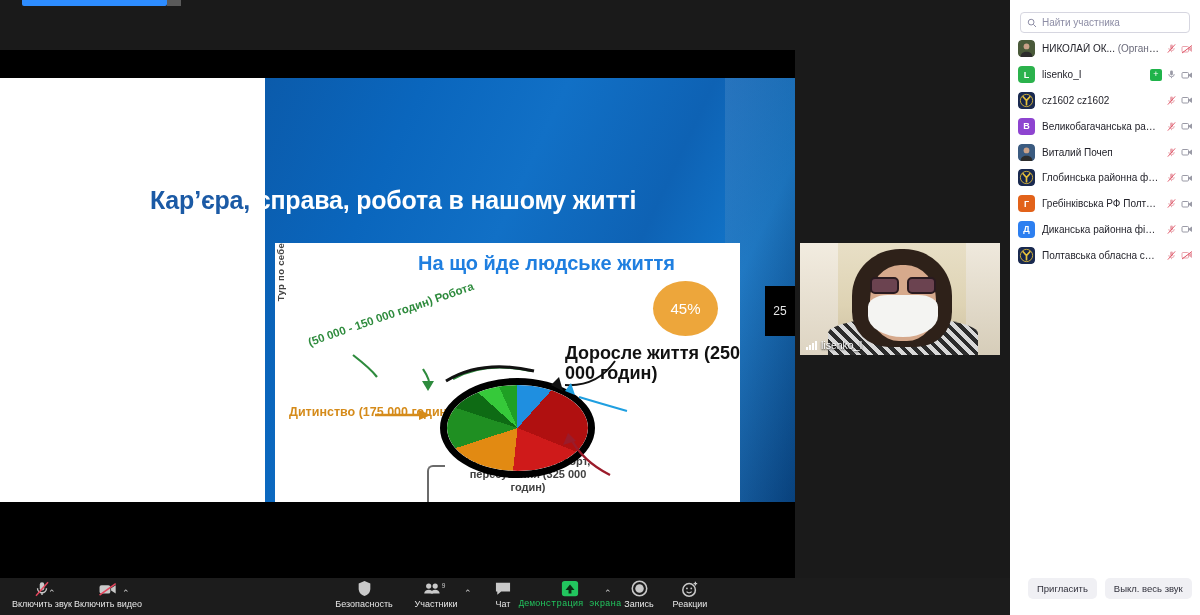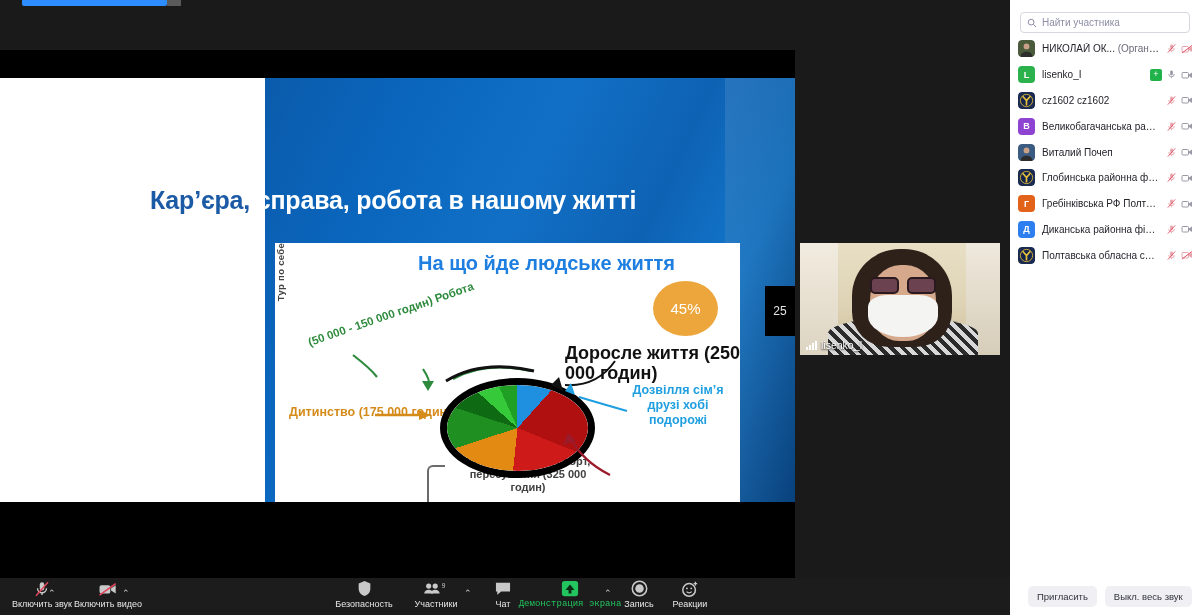--- a/index.html
+++ b/index.html
@@ -151,21 +151,21 @@
     color:#fff; font-size: 9px; font-weight: bold; overflow:hidden; position:relative;}
   .pname { font-size: 10px; color: #23232b; white-space: nowrap;
     overflow: hidden; text-overflow: ellipsis; flex: 1; }
   .prole { color: #6a6a7a; }
   .picons { display: flex; align-items: center; gap: 4px; flex: none; }
 
   
   .bottombar { position: absolute; left: 0; top: 578px; width: 1010px; height: 37px;
     background: #1c1c1c; }
   .panelbar { position: absolute; left: 1010px; top: 578px; width: 190px; height: 37px;
-    background: #ffffff; display:flex; align-items:center; gap:8px; padding-left:18px;}
+    background: #ffffff; display:flex; align-items:flex-start; gap:8px; padding-left:18px;}
   .tbtn { position: absolute; top: 2px; display: flex; flex-direction: column;
     align-items: center; width: 84px; color: #e6e6e6; justify-content: flex-end; }
   .tbtn .tl { font-size: 9px; margin-top: 2px; white-space: nowrap; }
   .tico { height: 17px; display:flex; align-items:center; justify-content:center; }
   .caret { position:absolute; top: 10px; color:#cfcfcf; font-size: 9px; }
   .pbtn { background:#f0f0f4; color:#31313c; font-size:9.5px; padding:5px 9px;
     border-radius: 5px; white-space: nowrap;}
 </style>
 </head>
 <body>
@@ -187,21 +187,20 @@
 
         <div class="info-title">На що йде людське життя</div>
 
         <div class="bub b45">
           <span>45%</span>
         </div>
 
         <div class="lbl lbl-work">(50 000 - 150 000 годин) Робота</div>
         <div class="lbl lbl-adult">Доросле життя (250 000 годин)</div>
         <div class="lbl lbl-child">Дитинство (175 000 годин)</div>
-        <div class="lbl lbl-leisure">Дозвілля сім’я друзі хобі подорожі</div>
         <div class="lbl lbl-sleep">Сон, їжа, гігієна, спорт, пересування (325 000 годин)</div>
         <div class="lbl-tour">Тур по себе</div>
         <div class="brace"></div>
 
         <div class="pie-wrap">
           <div class="pie-ring">
             <div class="pie-inner" style="background: conic-gradient(from 0deg,
                    #1f8fe0 0deg 42deg,
                    #b01010 42deg 112deg,
                    #cf1a1a 112deg 186deg,

